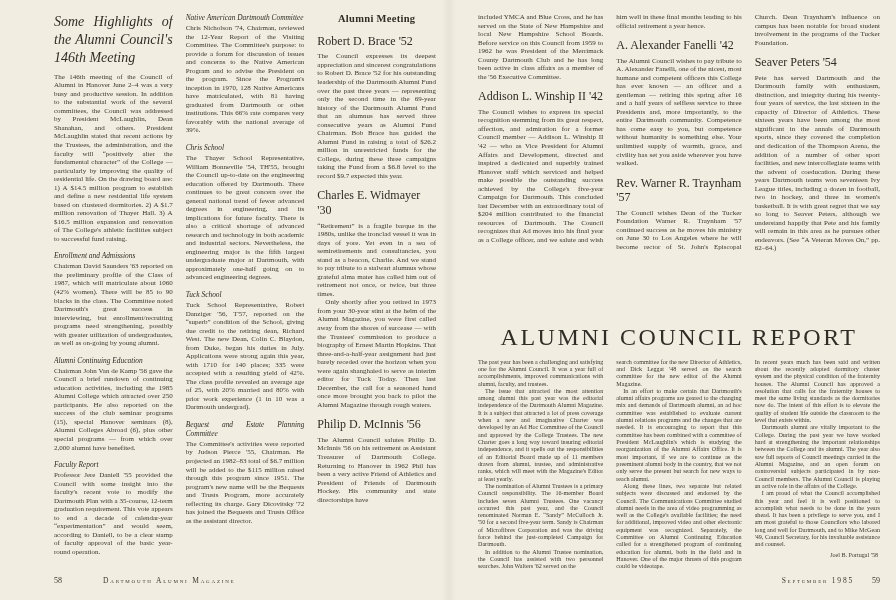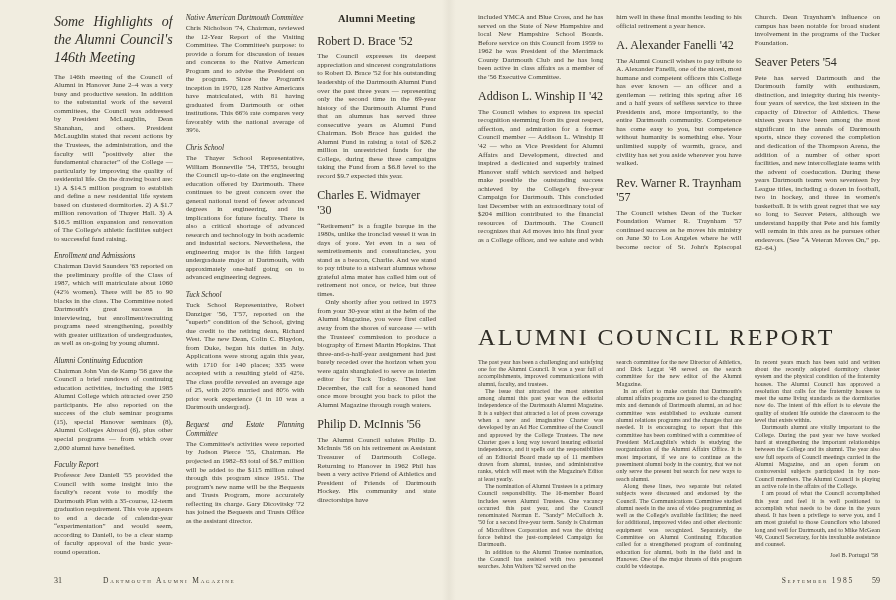--- a/index.html
+++ b/index.html
@@ -43,20 +43,21 @@
   .b-center-title{text-align:center;font-weight:bold;font-size:10.5px;letter-spacing:.3px;margin:1px 0 7px;color:var(--heading_ink);text-indent:0;}
   .b-name{text-align:left;font-size:12px;margin:8px 0 4px;text-indent:0;break-inside:avoid;break-after:avoid-column;color:var(--heading_ink);}
   .b-sig{text-align:right;margin:3px 2px 0 0;text-indent:0;}
 
   .flow-cols{
     height:302px;overflow:hidden;
     column-count:3;column-gap:13px;column-fill:balance;
   }
 
   .report-title{
+    text-align:center;
     font-size:24px;line-height:1.15;
     letter-spacing:2.5px;
     margin:9px 0 0;
     color:var(--heading_ink);
     font-weight:normal;
   }
   .report-cols{height:214px;margin-top:7px;}
   .report-cols .col{font-size:6.1px;line-height:1.2;}
   .report-cols .b-p{text-indent:7px;}
   .report-cols .b-p0,.report-cols .b-cont{text-indent:0;}
@@ -102,21 +103,21 @@
           <h3 class="b-name">Robert D. Brace '52</h3>
           <p class="b-p b-p0">The Council expresses its deepest appreciation and sincerest congratulations to Robert D. Brace '52 for his outstanding leadership of the Dartmouth Alumni Fund over the past three years — representing only the second time in the 69-year history of the Dartmouth Alumni Fund that an alumnus has served three consecutive years as Alumni Fund Chairman. Bob Brace has guided the Alumni Fund in raising a total of $26.2 million in unrestricted funds for the College, during these three campaigns taking the Fund from a $6.8 level to the record $9.7 expected this year.</p>
           <h3 class="b-name">Charles E. Widmayer '30</h3>
           <p class="b-p b-p0">“Retirement” is a fragile barque in the 1980s, unlike the ironclad vessel it was in days of yore. Yet even in a sea of semiretirements and consultancies, you stand as a beacon, Charlie. And we stand to pay tribute to a stalwart alumnus whose grateful alma mater has called him out of retirement not once, or twice, but three times.</p>
           <p class="b-p">Only shortly after you retired in 1973 from your 30-year stint at the helm of the Alumni Magazine, you were first called away from the shores of surcease — with the Trustees' commission to produce a biography of Ernest Martin Hopkins. That three-and-a-half-year assignment had just barely receded over the horizon when you were again shanghaied to serve as interim editor for Tuck Today. Then last December, the call for a seasoned hand once more brought you back to pilot the Alumni Magazine through rough waters.</p>
           <h3 class="b-name">Philip D. McInnis '56</h3>
           <p class="b-p b-p0">The Alumni Council salutes Philip D. McInnis '56 on his retirement as Assistant Treasurer of Dartmouth College. Returning to Hanover in 1962 Phil has been a very active Friend of Athletics and President of Friends of Dartmouth Hockey. His community and state directorships have</p>
         </div>
     </div>
     <footer class="folio folio-left">
-      <span class="folio-num">31</span>
+      <span class="folio-num">58</span>
       <span class="folio-title">Dartmouth Alumni Magazine</span>
     </footer>
   </section>
 
   <section class="page page-right">
     <div class="flow-cols">
         <p class="b-p b-cont">included YMCA and Blue Cross, and he has served on the State of New Hampshire and local New Hampshire School Boards. Before service on this Council from 1959 to 1962 he was President of the Merrimack County Dartmouth Club and he has long been active in class affairs as a member of the '56 Executive Committee.</p>
         <h3 class="b-name">Addison L. Winship II '42</h3>
         <p class="b-p b-p0">The Council wishes to express its special recognition stemming from its great respect, affection, and admiration for a former Council member — Addison L. Winship II '42 — who as Vice President for Alumni Affairs and Development, directed and inspired a dedicated and superbly trained Hanover staff which serviced and helped make possible the outstanding success achieved by the College's five-year Campaign for Dartmouth. This concluded last December with an extraordinary total of $204 million contributed to the financial resources of Dartmouth. The Council recognizes that Ad moves into his final year as a College officer, and we salute and wish him well in these final months leading to his official retirement a year hence.</p>
         <h3 class="b-name">A. Alexander Fanelli '42</h3>

